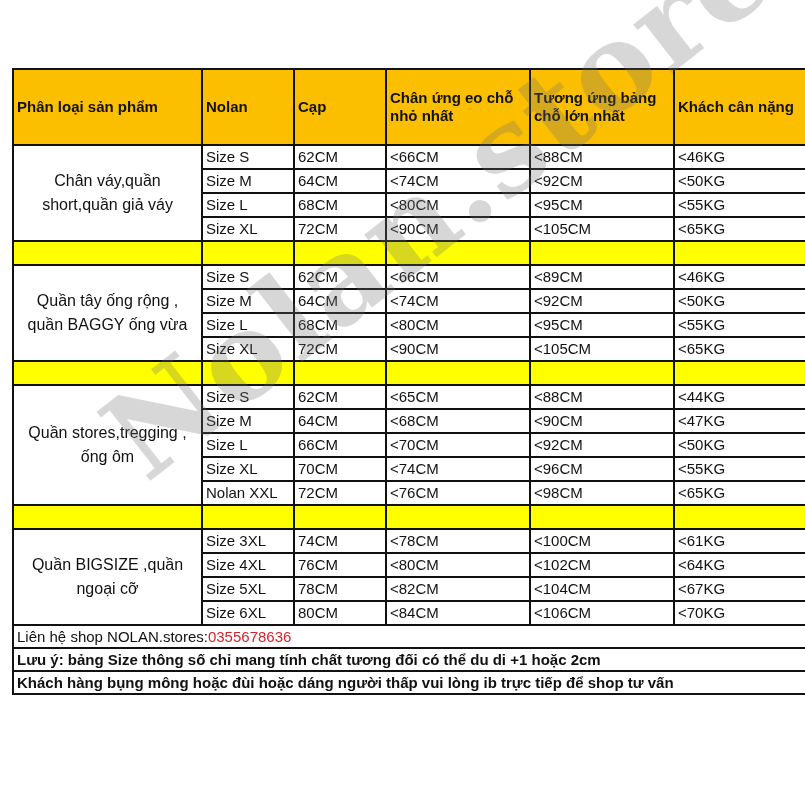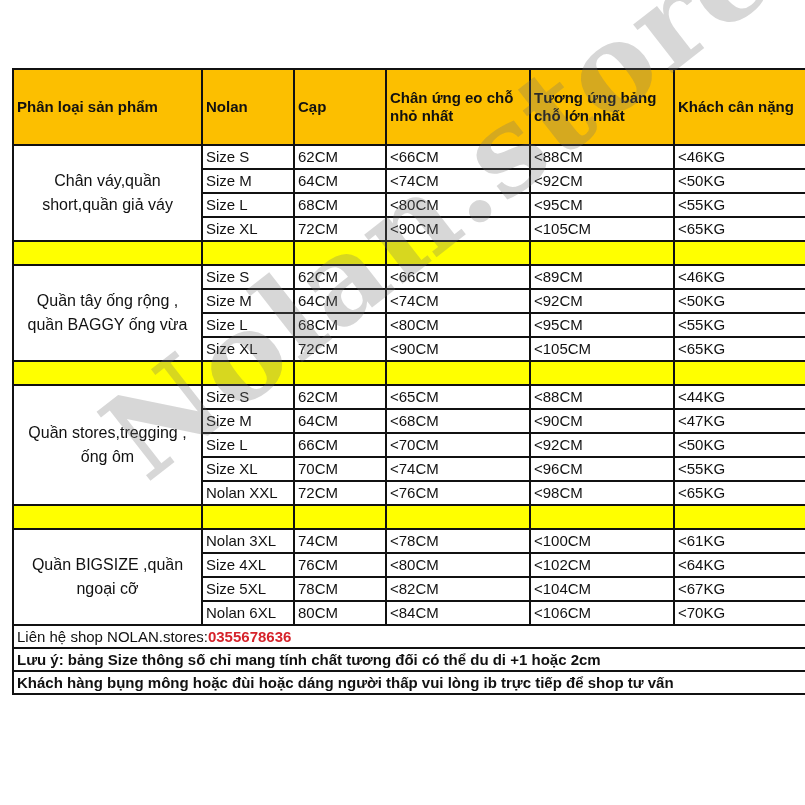--- a/index.html
+++ b/index.html
@@ -9,21 +9,21 @@
   table { border-collapse:collapse; width:797px; table-layout:fixed; }
   td, th { border:2px solid #111; padding:0 3px; font-size:15px; line-height:18px;
            vertical-align:middle; overflow:hidden; white-space:nowrap; }
   th { background:#fcbf00; font-weight:bold; text-align:left; height:74px;
        white-space:normal; font-size:15px; }
   td { height:22px; background:#fff; }
   td.cat { text-align:center; white-space:normal; font-size:16px; line-height:24px; }
   tr.spacer td { background:#ffff00; height:22px; }
   td.note { font-size:15px; height:21px; }
   td.bold { font-weight:bold; }
-  .phone { color:#d6232b; font-weight:bold; }
+  .phone { color:#d6232b; font-weight:normal; }
   .watermark { position:absolute; left:120px; top:380px; transform:rotate(-38deg);
                transform-origin:left center; font-family:"DejaVu Serif", serif;
                font-weight:bold; font-size:120px; color:rgba(110,110,110,0.28);
                white-space:nowrap; pointer-events:none; letter-spacing:2px; }
 </style>
 </head>
 <body>
 
 <div class="sheet">
 <table>
@@ -163,42 +163,42 @@
       <td></td>
           <td></td>
           <td></td>
       <td></td>
           <td></td>
           <td></td>
     </tr>
 
     <tr>
       <td class="cat" rowspan="4">Quần BIGSIZE ,quần ngoại cỡ</td>
-      <td>Nolan 3XL</td>
+      <td>Size 3XL</td>
       <td>74CM</td>
       <td>&lt;78CM</td>
       <td>&lt;100CM</td>
       <td>&lt;61KG</td>
     </tr>
     <tr>
       <td>Size 4XL</td>
       <td>76CM</td>
       <td>&lt;80CM</td>
       <td>&lt;102CM</td>
       <td>&lt;64KG</td>
     </tr>
     <tr>
       <td>Size 5XL</td>
       <td>78CM</td>
       <td>&lt;82CM</td>
       <td>&lt;104CM</td>
       <td>&lt;67KG</td>
     </tr>
     <tr>
-      <td>Nolan 6XL</td>
+      <td>Size 6XL</td>
       <td>80CM</td>
       <td>&lt;84CM</td>
       <td>&lt;106CM</td>
       <td>&lt;70KG</td>
     </tr>
 
     <tr>
       <td class="note" colspan="6">
         <span>Liên hệ shop NOLAN.stores:</span><span class="phone">0355678636</span>
       </td>

